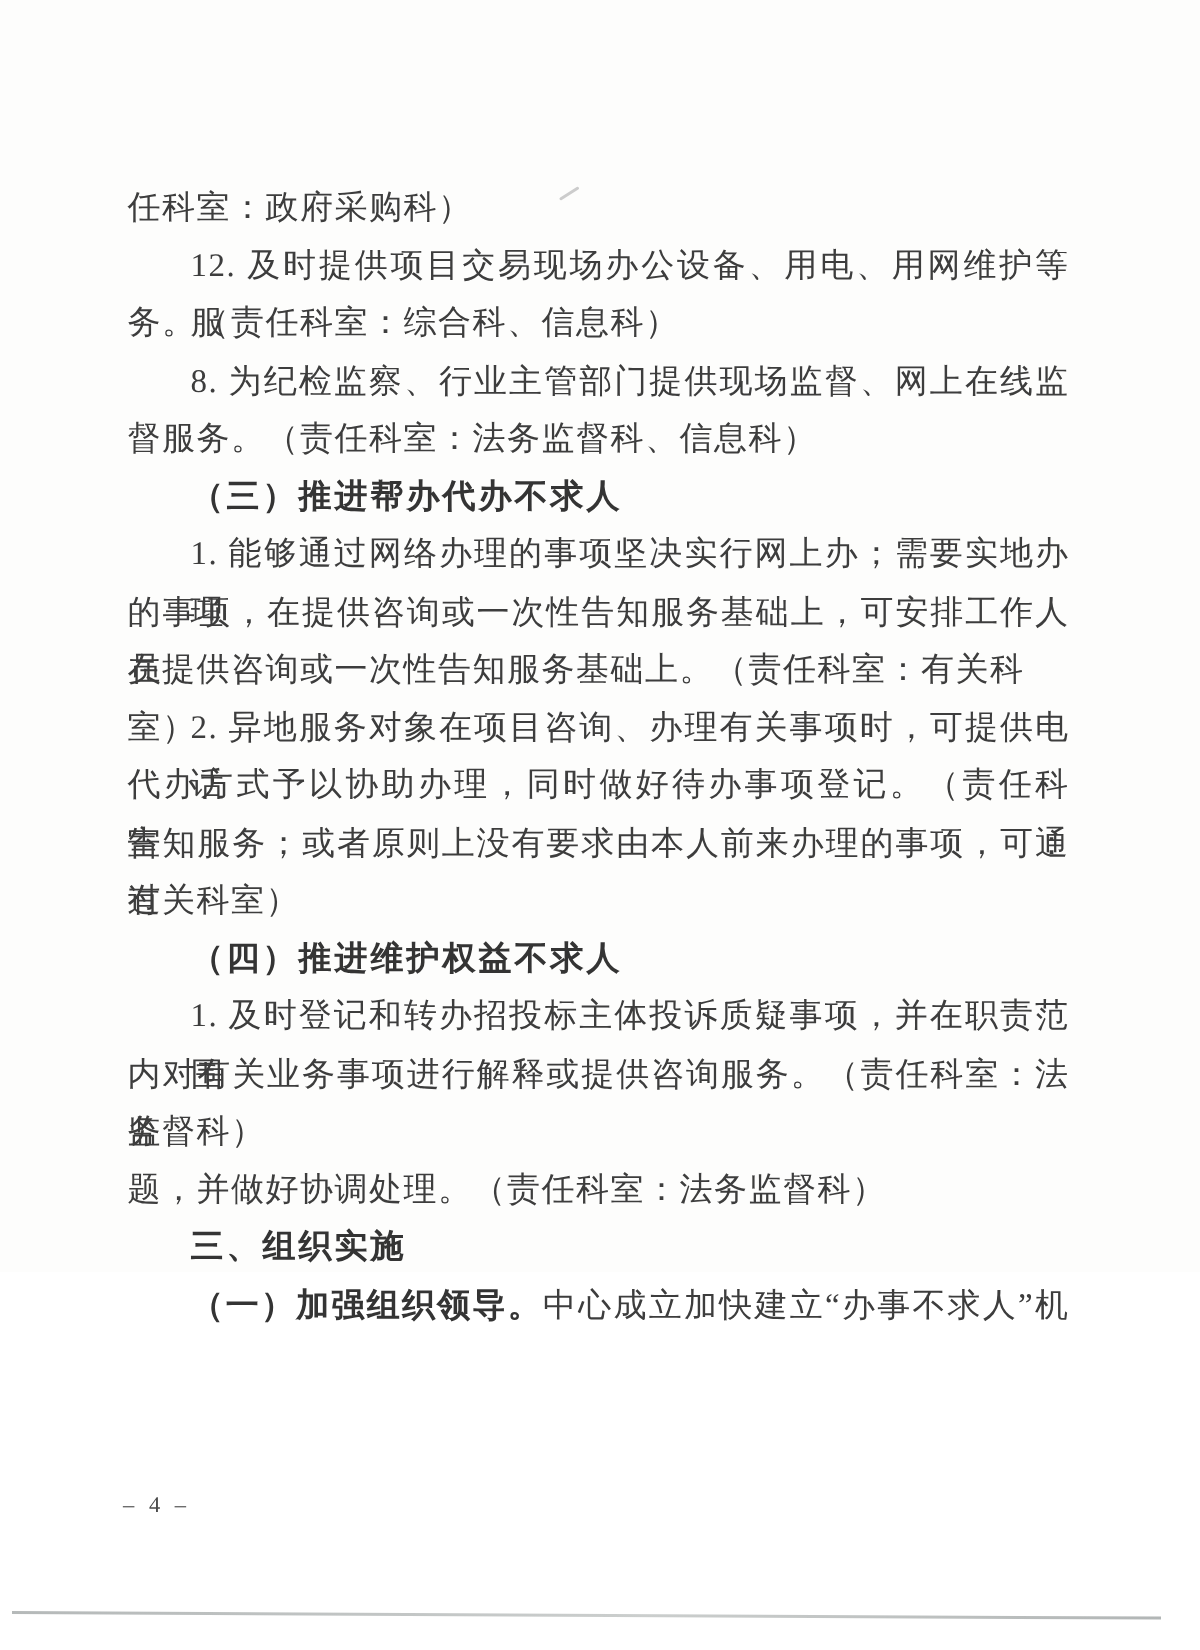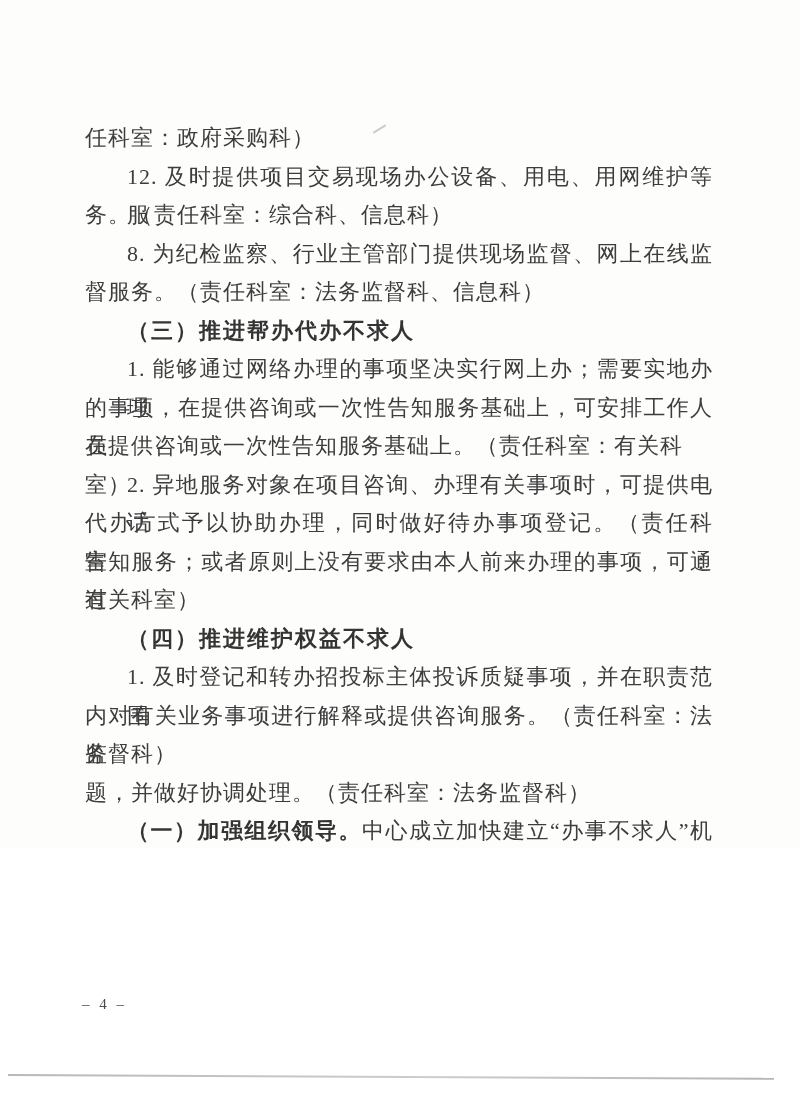--- a/index.html
+++ b/index.html
@@ -96,20 +96,21 @@
     <div class="line">在提供咨询或一次性告知服务基础上。（责任科室：有关科室）</div>
     <div class="line indent full">2. 异地服务对象在项目咨询、办理有关事项时，可提供电话</div>
     <div class="line full">代办方式予以协助办理，同时做好待办事项登记。（责任科室：</div>
     <div class="line full">告知服务；或者原则上没有要求由本人前来办理的事项，可通过</div>
     <div class="line">有关科室）</div>
     <div class="line indent head">（四）推进维护权益不求人</div>
     <div class="line indent full">1. 及时登记和转办招投标主体投诉质疑事项，并在职责范围</div>
     <div class="line full">内对有关业务事项进行解释或提供咨询服务。（责任科室：法务</div>
     <div class="line">监督科）</div>
     <div class="line">题，并做好协调处理。（责任科室：法务监督科）</div>
+    <div class="line indent head">三、组织实施</div>
     <div class="line indent full">
       <span class="bold-seg">（一）加强组织领导。</span><span>中心成立加快建立“办事不求人”机</span>
     </div>
   </div>
 
   <div class="page-number">– 4 –</div>
 
   <div class="smudge"></div>
   <div class="scan-line"></div>
 

